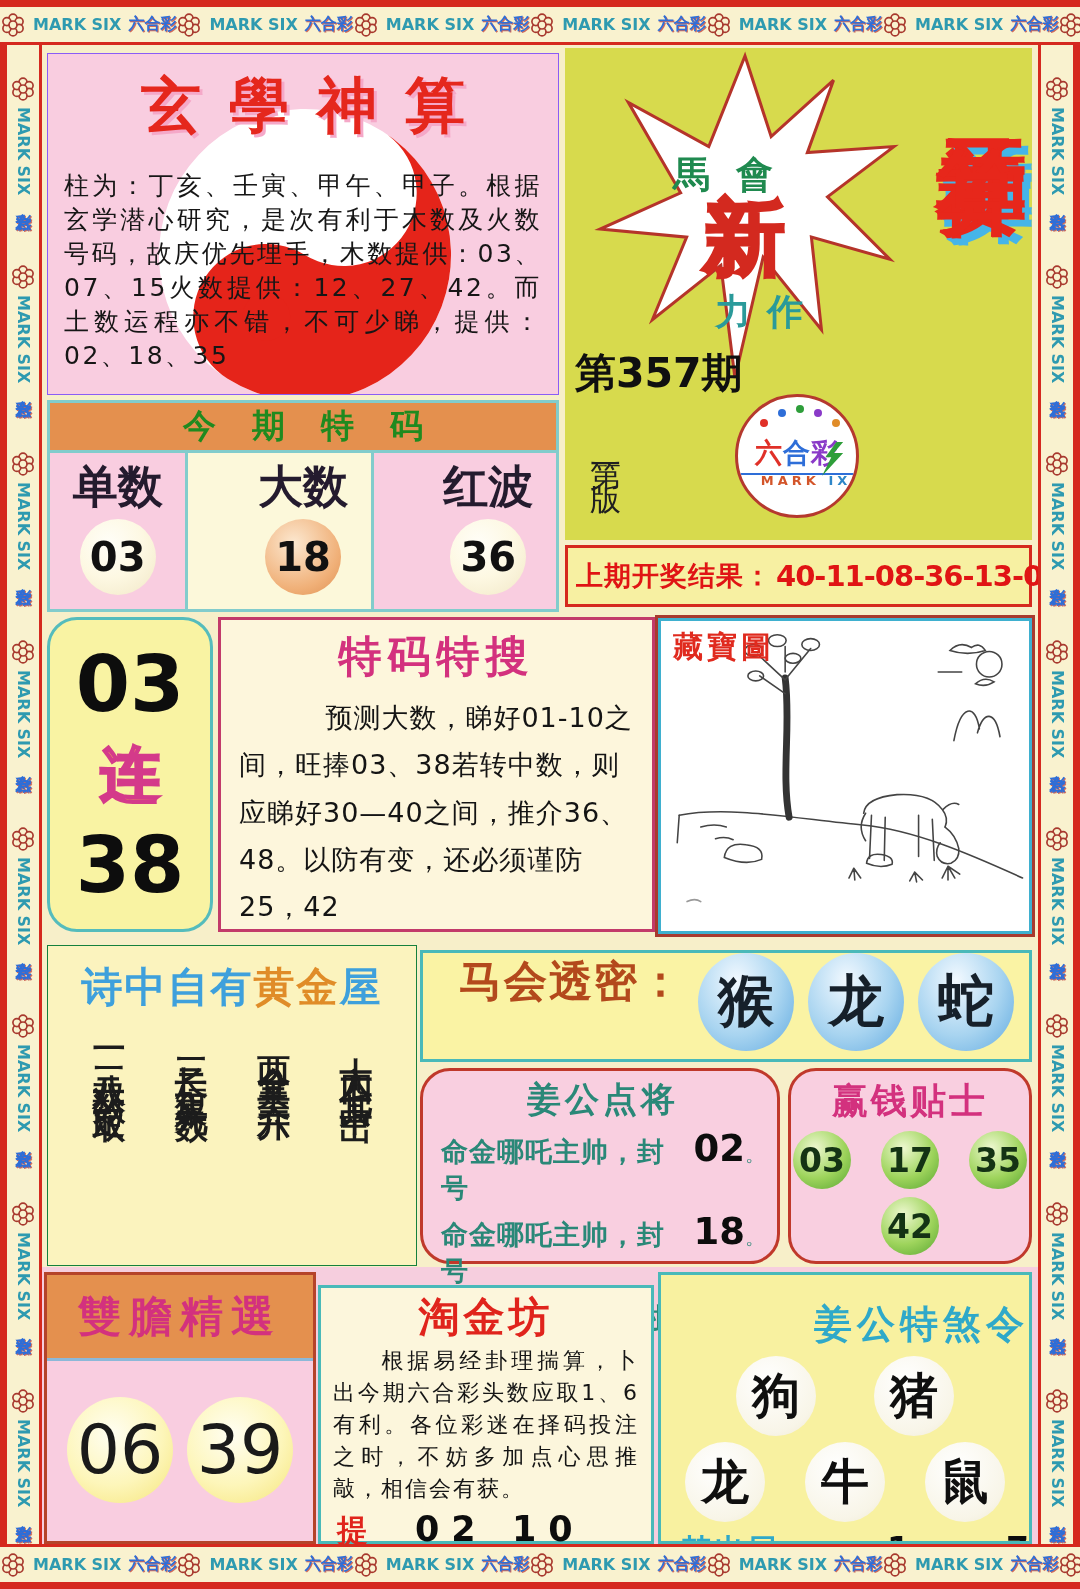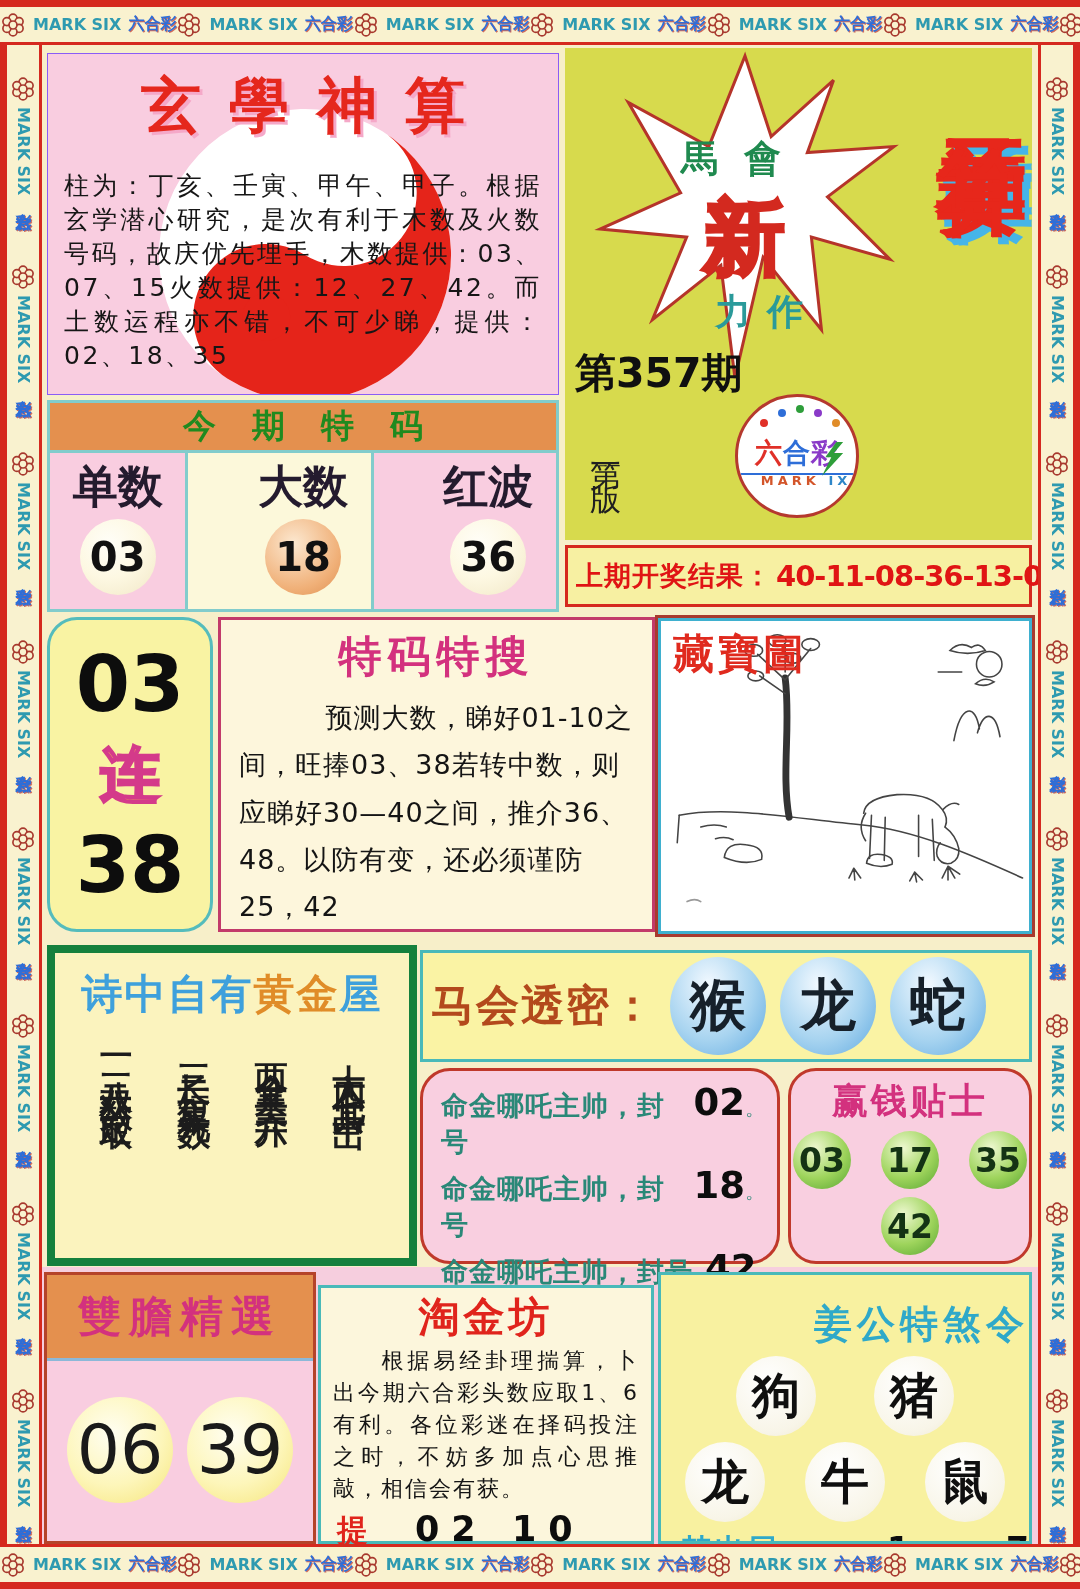--- a/index.html
+++ b/index.html
@@ -42,21 +42,21 @@
   .jq-col.mid { background:#fcf8da; }
   .jq-label { font-size:45px; font-weight:bold; color:#241b2e; }
   .jq-ball { width:76px; height:76px; border-radius:50%; display:flex; align-items:center; justify-content:center; font-size:40px; font-weight:bold; color:#111; margin-top:2px; }
   .ball-cream { background:radial-gradient(circle at 38% 32%, #fffef8 0%, #fdf8e2 50%, #f1e7c6 100%); }
   .ball-orange { background:radial-gradient(circle at 38% 32%, #fce8d0 0%, #f0b078 65%, #de8f50 100%); }
 
   
   #box-masthead { left:523px; top:3px; width:467px; height:492px; background:#d7da4d; overflow:hidden; }
   .burst { position:absolute; left:22px; top:2px; width:316px; height:332px; }
   .burst svg { width:100%; height:100%; }
-  .burst-club { position:absolute; left:86px; top:84px; font-size:37px; font-weight:bold; color:#1f8a4f; letter-spacing:26px; white-space:nowrap;margin-left:8px; }
+  .burst-club { position:absolute; left:86px; top:100px; font-size:37px; font-weight:bold; color:#1f8a4f; letter-spacing:26px; white-space:nowrap; }
   .burst-new { position:absolute; left:116px; top:134px; font-size:82px; font-weight:bold; color:#f6ccd4; -webkit-text-stroke:3.5px #d3291f; }
   .burst-work { position:absolute; left:128px; top:238px; font-size:36px; font-weight:bold; color:#2a9a9a; letter-spacing:16px; white-space:nowrap; }
   .issue { position:absolute; left:10px; top:298px; font-size:41px; font-weight:600; color:#101010; }
   .edition { position:absolute; left:20px; top:388px; writing-mode:vertical-rl; text-orientation:upright; font-size:31px; color:#202020; letter-spacing:12px; }
   .mh-title { position:absolute; right:4px; top:14px; writing-mode:vertical-rl; text-orientation:upright; font-size:91px; font-weight:bold; color:#e7271b; line-height:1; letter-spacing:3px; text-shadow:7px 7px 0 #45b5e8; }
   .logo { position:absolute; left:170px; top:346px; width:124px; height:124px; background:#fff; border:3px solid #b5392e; border-radius:50%; overflow:hidden; }
   .logo-dot { position:absolute; width:8px; height:8px; border-radius:50%; }
   .logo-cn { position:absolute; left:0; right:0; top:38px; text-align:center; font-size:27px; font-weight:bold; letter-spacing:1px; border-bottom:2px solid #2e6ed8; padding-bottom:2px; }
   .lc1 { color:#e03028; } .lc2 { color:#2e6ed8; } .lc3 { color:#8a3ac8; }
   .logo-en { position:absolute; left:18px; right:0; top:76px; text-align:center; font-size:13px; font-weight:bold; letter-spacing:4px; }
@@ -73,32 +73,32 @@
   .lm-num { font-size:78px; font-weight:bold; color:#0d0d0d; line-height:1; }
   .lm-mid { font-size:60px; font-weight:bold; color:#fbe23a; -webkit-text-stroke:2.5px #d43a8a; line-height:1; }
 
   
   #box-tesou { left:176px; top:572px; width:437px; height:315px; background:#fdf6dc; border:3px solid #c23a6a; padding:8px 18px 0 18px; }
   .ts-title { text-align:center; font-size:43px; font-weight:bold; color:#d3317e; letter-spacing:6px; }
   .ts-body { margin-top:8px; font-size:27px; line-height:1.75; color:#141414; text-indent:3.2em; letter-spacing:1px; }
 
   
   #box-cang { left:616px; top:573px; width:374px; height:316px; background:#ffffff; border:3px solid #3fb0cf; box-shadow:0 0 0 3px #a83a2e; }
-  .cb-label { position:absolute; left:12px; top:6px; font-size:41px; font-weight:bold; color:#e02a1e; z-index:2; letter-spacing:4px; }
+  .cb-label { position:absolute; left:12px; top:6px; font-size:30px; font-weight:bold; color:#e02a1e; z-index:2; letter-spacing:4px; }
   #box-cang svg { position:absolute; left:0; top:0; width:100%; height:100%; }
 
   
-  #box-poem { left:5px; top:900px; width:370px; height:321px; background:#fbf3be; border:8px solid #15803d; }
+  #box-poem { left:5px; top:900px; width:370px; height:321px; background:#fbf3be; border:1px solid #15803d; }
   .poem-title { text-align:center; margin-top:14px; font-size:41px; font-weight:bold; letter-spacing:2px; }
   .pt-blue { color:#3ea0dc; } .pt-orange { color:#e08c28; }
   .poem-cols { display:flex; justify-content:space-between; padding:16px 38px 0 38px; }
   .poem-col { writing-mode:vertical-rl; text-orientation:upright; font-size:33px; font-weight:600; color:#1c1c1c; letter-spacing:9px; }
 
   
-  #box-toumi { left:378px; top:905px; width:612px; height:112px; background:#faf3a4; border:3px solid #49b9b9; display:flex; align-items:center; padding-left:8px; }
+  #box-toumi { left:378px; top:905px; width:612px; height:112px; background:#faf3a4; border:3px solid #49b9b9; display:flex; align-items:flex-start; padding-left:36px; }
   .tm-label { font-size:43px; font-weight:bold; color:#b3491c; letter-spacing:2px; white-space:nowrap; }
   .tm-oval { width:96px; height:98px; border-radius:50%; display:flex; align-items:center; justify-content:center; font-size:56px; font-weight:bold; color:#16202a; margin-left:14px; background:radial-gradient(ellipse at 40% 28%, #f2f9ff 0%, #a8d4f0 55%, #5fa9e0 100%); }
 
   
   #box-dianjiang { left:378px; top:1023px; width:360px; height:196px; background:#f9cfe0; border:3px solid #c0392b; border-radius:30px; padding:6px 12px 0 18px; }
   .dj-title { text-align:center; font-size:34px; font-weight:bold; color:#2a8878; letter-spacing:4px; }
   .dj-line { display:flex; align-items:baseline; margin-top:4px; }
   .dj-text { font-size:27px; color:#2a8878; font-weight:600; letter-spacing:1px; }
   .dj-num { font-size:37px; color:#0d0d0d; font-weight:600; margin-left:12px; }
   .dj-suffix { font-size:20px; color:#2a8878; }
@@ -716,20 +716,21 @@
     </div>
 
     <div id="box-toumi">
       <span class="tm-label">马会透密：</span>
       <div class="tm-oval">猴</div>
       <div class="tm-oval">龙</div>
       <div class="tm-oval">蛇</div>
     </div>
 
     <div id="box-dianjiang">
+      <div class="dj-title">姜公点将</div>
       <div class="dj-line">
         <span class="dj-text">命金哪吒主帅，封号</span>
         <span class="dj-num">02</span>
         <span class="dj-suffix">。</span>
       </div>
       <div class="dj-line">
         <span class="dj-text">命金哪吒主帅，封号</span>
         <span class="dj-num">18</span>
         <span class="dj-suffix">。</span>
       </div>

